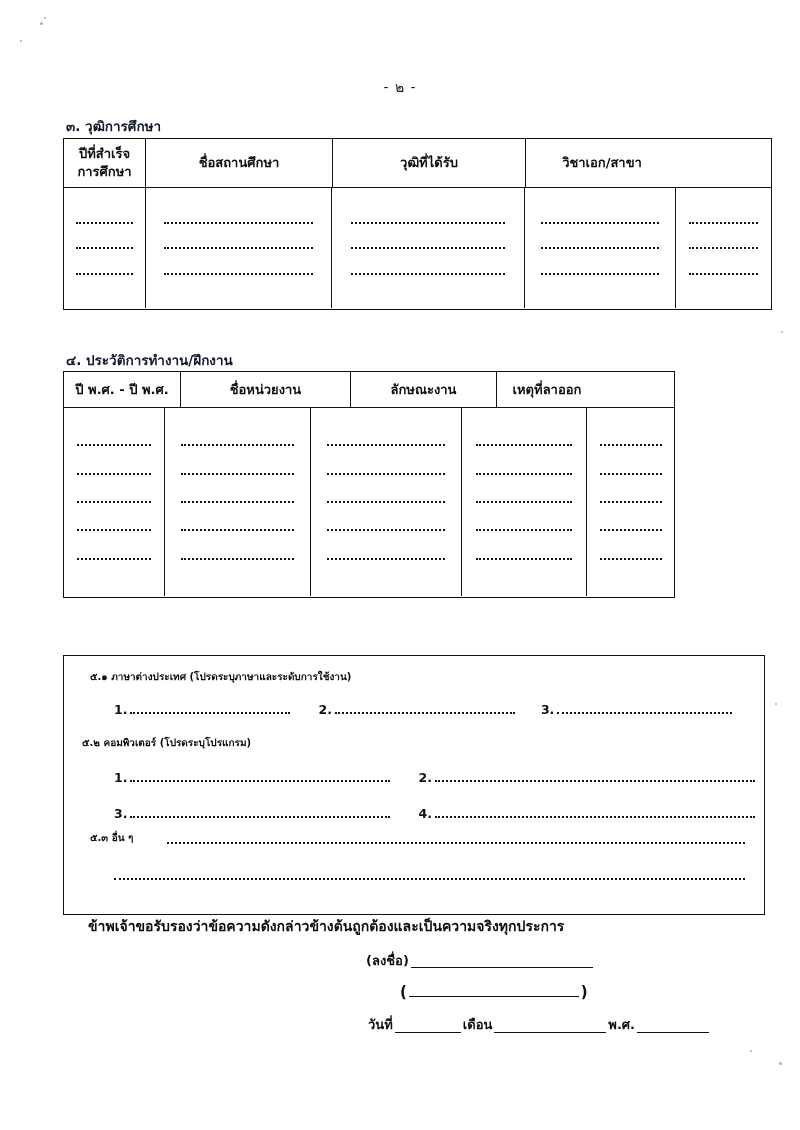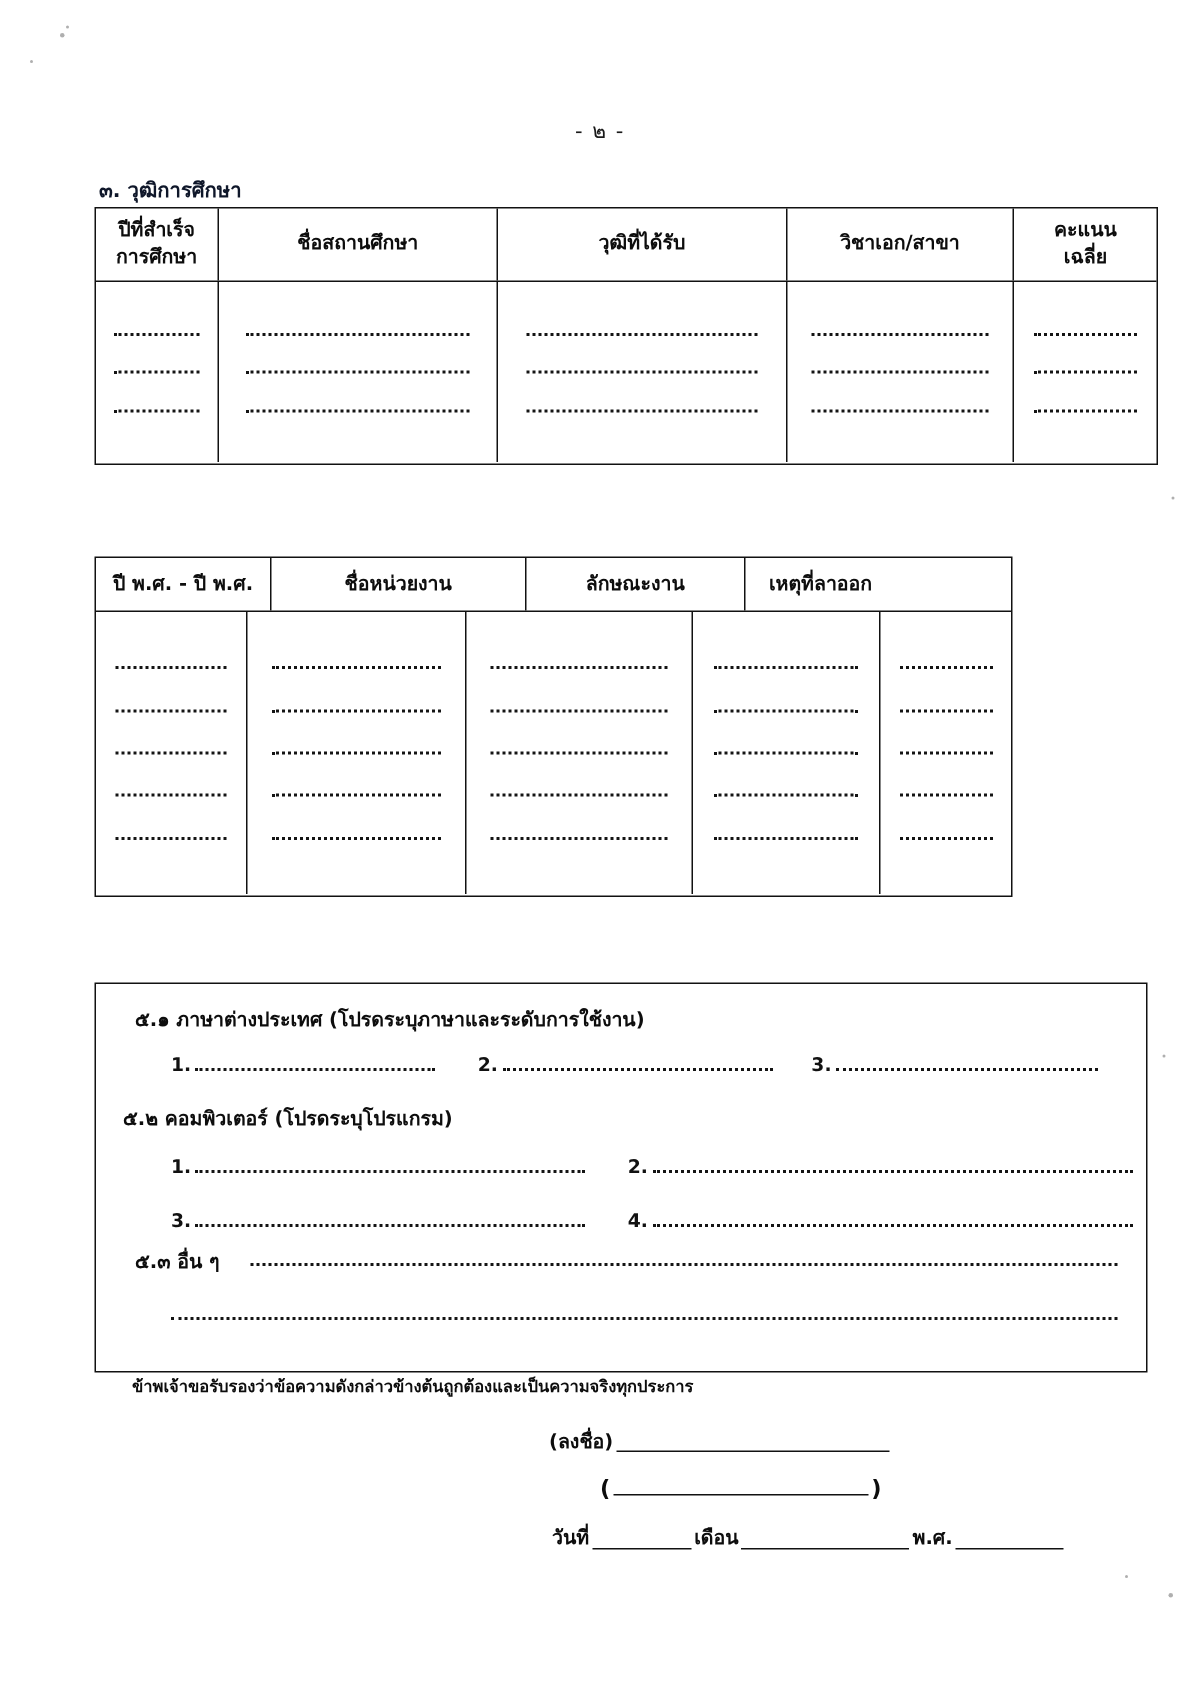--- a/index.html
+++ b/index.html
@@ -136,21 +136,21 @@
     left: 63px;
     top: 655px;
     width: 702px;
     height: 260px;
     border: 1.6px solid #111111;
     box-sizing: border-box;
     background: #fff;
   }
   .sub-heading {
     position: absolute;
-    font-size: 13px;
+    font-size: 10px;
     font-weight: bold;
     color: #0d0d0d;
     white-space: nowrap;
   }
   #sub-5-1 { left: 26px; top: 13px; }
   #sub-5-2 { left: 18px; top: 79px; }
   #sub-5-3 { left: 26px; top: 174px; }
 
   .fill-row {
     position: absolute;
@@ -209,21 +209,21 @@
     width: 631px;
     border-bottom: 2.1px dotted #141414;
     height: 0;
   }
 
   
   #declaration {
     position: absolute;
     left: 88px;
     top: 915px;
-    font-size: 11px;
+    font-size: 14px;
     font-weight: bold;
     color: #0d0d0d;
     white-space: nowrap;
   }
 
   
   .sig-line {
     position: absolute;
     display: flex;
     align-items: flex-end;
@@ -277,24 +277,20 @@
       </div>
       <div class="th ec2">
         <span>ชื่อสถานศึกษา</span>
       </div>
       <div class="th ec3">
         <span>วุฒิที่ได้รับ</span>
       </div>
       <div class="th ec4">
         <span>วิชาเอก/สาขา</span>
       </div>
-      <div class="th ec5">
-        <span>คะแนน</span>
-        <span>เฉลี่ย</span>
-      </div>
     </div>
     <div class="tbody">
       <div class="tcell ec1">
         <div class="dotline"></div>
         <div class="dotline"></div>
         <div class="dotline"></div>
       </div>
       <div class="tcell ec2">
         <div class="dotline"></div>
         <div class="dotline"></div>
@@ -311,20 +307,21 @@
         <div class="dotline"></div>
       </div>
       <div class="tcell ec5">
         <div class="dotline"></div>
         <div class="dotline"></div>
         <div class="dotline"></div>
       </div>
     </div>
   </div>
 
+  <div class="section-heading" id="heading-4">๔. ประวัติการทำงาน/ฝึกงาน</div>
 
   <div class="form-table" id="table-work">
     <div class="thead">
       <div class="th wc1">
         <span>ปี พ.ศ. - ปี พ.ศ.</span>
       </div>
       <div class="th wc2">
         <span>ชื่อหน่วยงาน</span>
       </div>
       <div class="th wc4">

